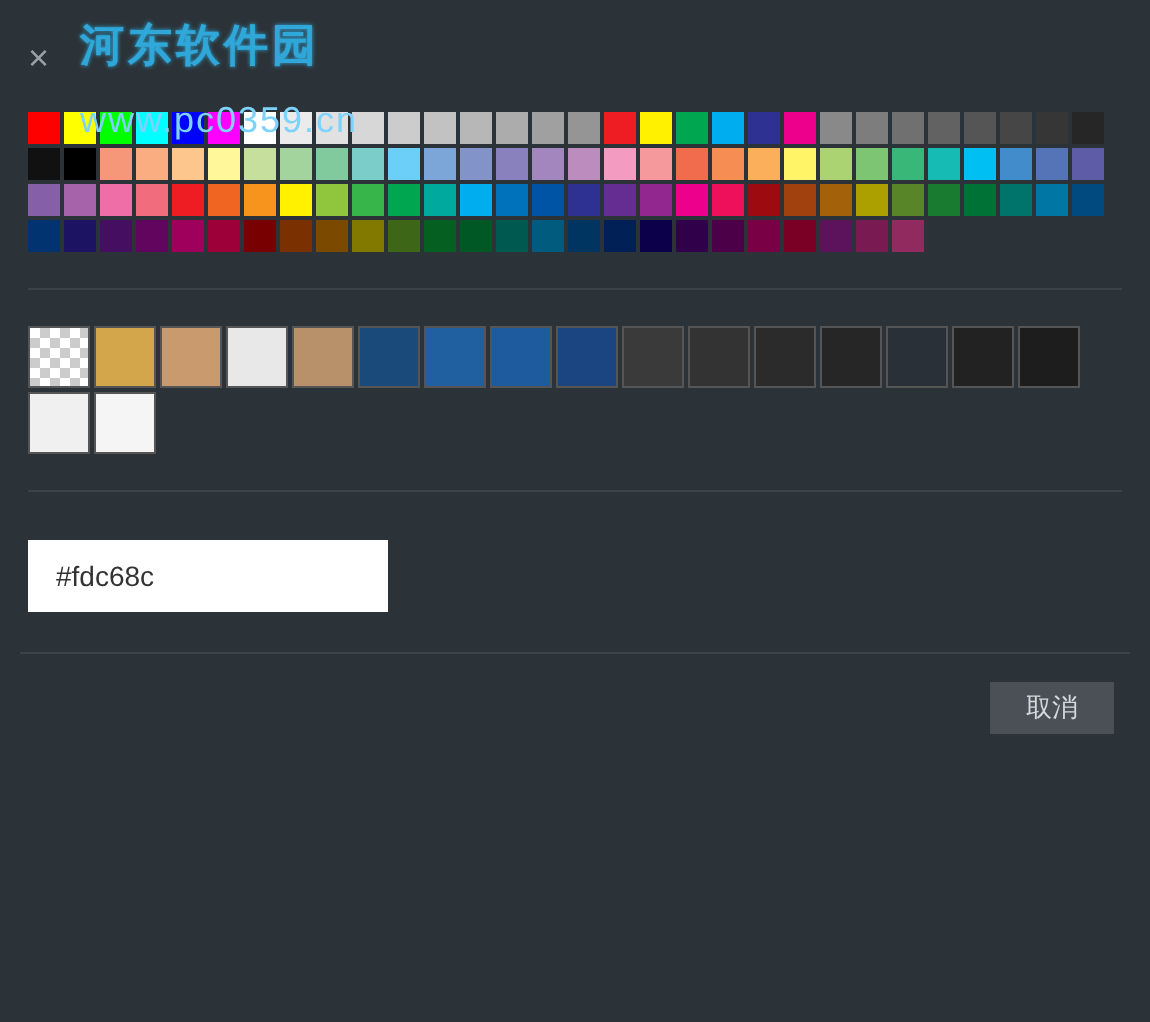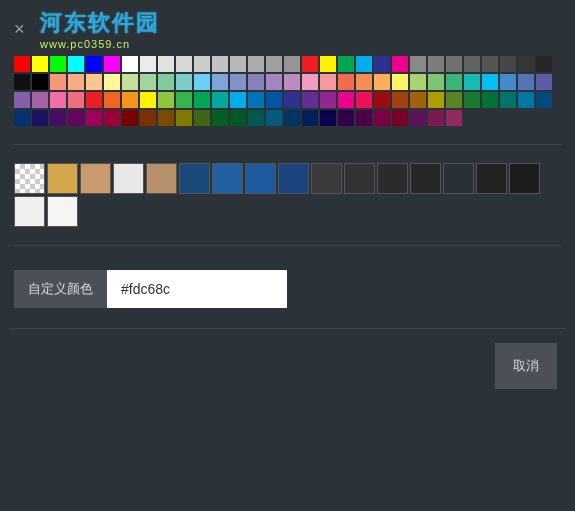--- a/index.html
+++ b/index.html
@@ -3,32 +3,32 @@
 <meta charset="utf-8">
 <style>
 * { margin: 0; padding: 0; box-sizing: border-box; }
 body { background: #2c3338; font-family: "Microsoft YaHei", Arial, sans-serif; width: 575px; height: 511px; overflow: hidden; }
 .modal { padding: 20px 10px 10px 10px; }
 .header { display: flex; justify-content: space-between; align-items: center; padding: 0 8px 14px 4px; }
 .title { color: #d5d9dc; font-size: 14px; }
 .close { color: #9aa0a6; font-size: 18px; cursor: pointer; line-height: 1; }
 .watermark { position: absolute; top: 8px; left: 40px; pointer-events: none; }
 .wm-host { color: #2fa7d9; font-size: 22px; font-weight: bold; text-shadow: 0 0 2px #2fa7d9; letter-spacing: 2px; }
-.wm-url { color: #bef264; font-size: 11px; letter-spacing: 1px; }
+.wm-url { color: #7dd3fc; font-size: 18px; letter-spacing: 1px; margin-top: 12px; }
 .swatch-grid { display: flex; flex-wrap: wrap; gap: 2px; padding: 4px; }
 .swatch { width: 16px; height: 16px; cursor: pointer; }
 .divider { border: none; border-top: 1px solid #3c4246; margin: 14px 4px; }
 .texture-grid { display: flex; flex-wrap: wrap; gap: 2px; padding: 4px; }
 .texture { width: 31px; height: 31px; cursor: pointer; border: 1px solid #555; }
 .checker { background-image: linear-gradient(45deg,#ccc 25%,transparent 25%),linear-gradient(-45deg,#ccc 25%,transparent 25%),linear-gradient(45deg,transparent 75%,#ccc 75%),linear-gradient(-45deg,transparent 75%,#ccc 75%); background-size: 10px 10px; background-position: 0 0,0 5px,5px -5px,-5px 0; background-color: #fff; }
 .custom-row { display: flex; margin: 24px 4px 14px 4px; }
 .custom-label { background: #4a5056; color: #d5d9dc; font-size: 13px; padding: 10px 14px; }
 .custom-input { background: #fff; color: #333; font-size: 14px; border: none; padding: 10px 14px; width: 180px; outline: none; }
 .footer { display: flex; justify-content: flex-end; gap: 10px; padding: 14px 8px 8px 8px; border-top: 1px solid #3c4246; margin-top: 20px; }
-.btn { background: #4a5056; color: #d5d9dc; font-size: 13px; border: none; padding: 14px 18px; cursor: pointer; }
+.btn { background: #4a5056; color: #d5d9dc; font-size: 13px; border: none; padding: 4px 18px; cursor: pointer; }
 </style>
 </head>
 <body>
 
 <div class="modal">
   <div class="header">
     <span class="close">×</span>
   </div>
 
   <div class="watermark">
@@ -173,20 +173,19 @@
       <div class="texture" style="background: rgb(42, 48, 56);"></div>
       <div class="texture" style="background: rgb(34, 34, 34);"></div>
       <div class="texture" style="background: rgb(29, 29, 29);"></div>
       <div class="texture" style="background: rgb(240, 240, 240);"></div>
       <div class="texture" style="background: rgb(245, 245, 245);"></div>
     </div>
 
   <hr class="divider">
 
   <div class="custom-row">
-    <div class="custom-label">自定义颜色</div>
     <input class="custom-input" value="#fdc68c" style="">
   </div>
 
   <div class="footer">
     <button class="btn">取消</button>
   </div>
 </div>
 
 </body></html>

